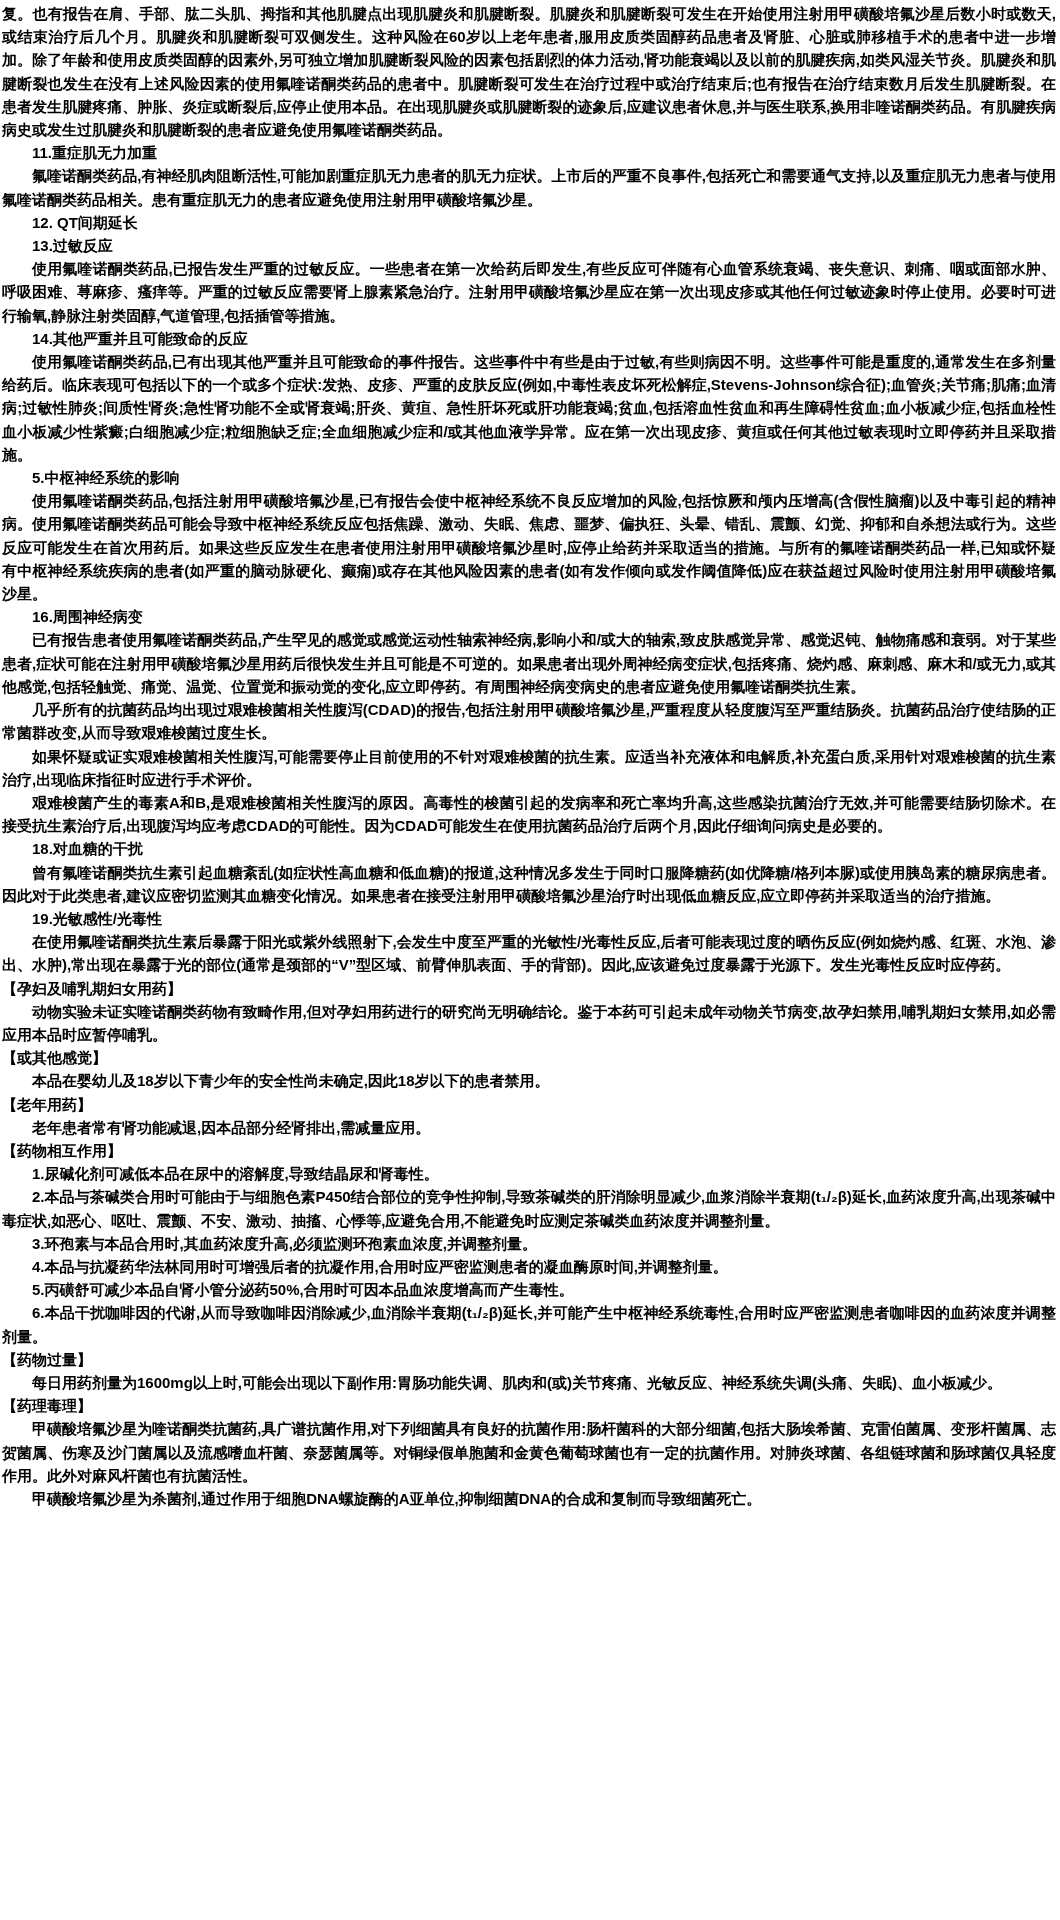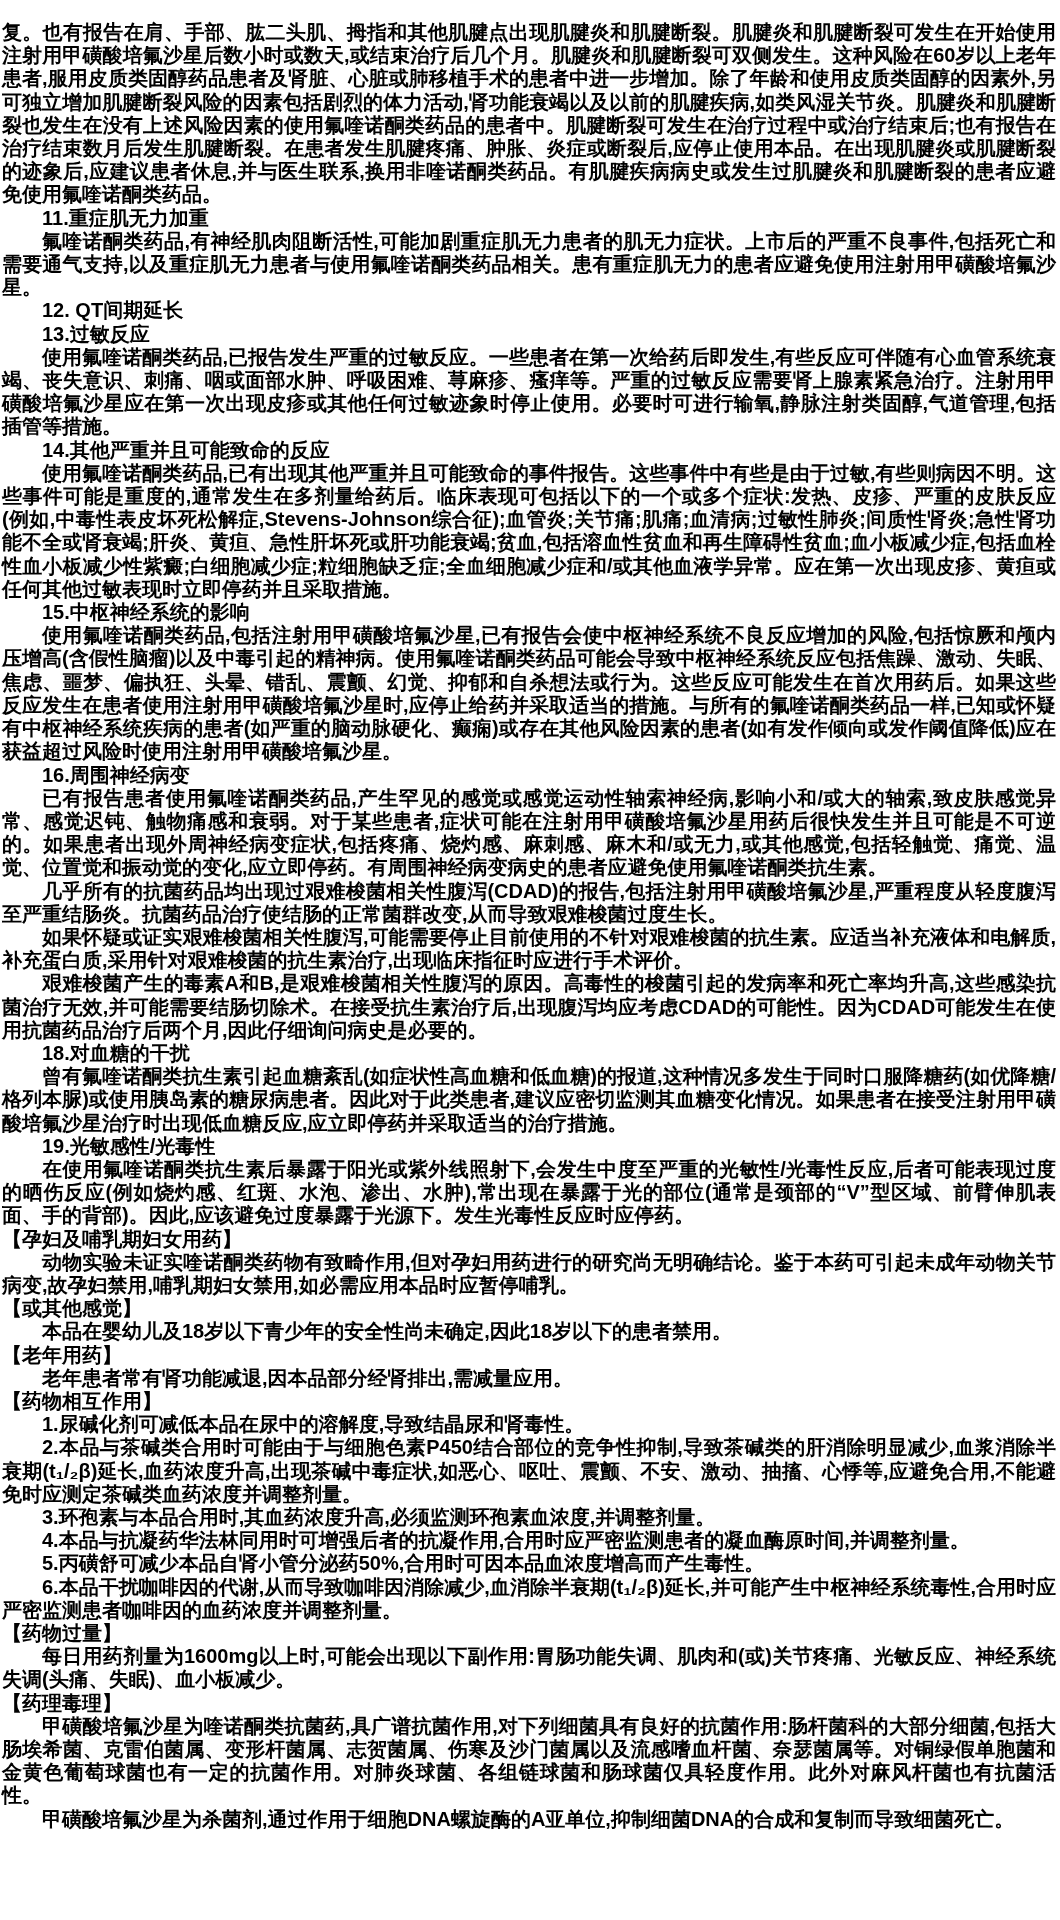--- a/index.html
+++ b/index.html
@@ -13,42 +13,41 @@
     overflow: hidden;
     color: #000000;
     font-family: "Liberation Sans", sans-serif;
     font-weight: 600;
   }
   .page {
     box-sizing: border-box;
     width: 1060px;
     height: 1751px;
     padding: 2px 4px 0 2px;
-    font-size: 20px;
+    font-size: 15px;
     line-height: 23.2px;
     text-align: justify;
-    margin-top: 19px;
   }
   .blk { margin: 0; padding: 0; }
   .indent { text-indent: 2em; }
   .flush  { text-indent: 0; }
 </style>
 </head>
 <body>
 
 <div class="page">
   <p class="blk flush">复。也有报告在肩、手部、肱二头肌、拇指和其他肌腱点出现肌腱炎和肌腱断裂。肌腱炎和肌腱断裂可发生在开始使用注射用甲磺酸培氟沙星后数小时或数天,或结束治疗后几个月。肌腱炎和肌腱断裂可双侧发生。这种风险在60岁以上老年患者,服用皮质类固醇药品患者及肾脏、心脏或肺移植手术的患者中进一步增加。除了年龄和使用皮质类固醇的因素外,另可独立增加肌腱断裂风险的因素包括剧烈的体力活动,肾功能衰竭以及以前的肌腱疾病,如类风湿关节炎。肌腱炎和肌腱断裂也发生在没有上述风险因素的使用氟喹诺酮类药品的患者中。肌腱断裂可发生在治疗过程中或治疗结束后;也有报告在治疗结束数月后发生肌腱断裂。在患者发生肌腱疼痛、肿胀、炎症或断裂后,应停止使用本品。在出现肌腱炎或肌腱断裂的迹象后,应建议患者休息,并与医生联系,换用非喹诺酮类药品。有肌腱疾病病史或发生过肌腱炎和肌腱断裂的患者应避免使用氟喹诺酮类药品。</p>
   <p class="blk indent">11.重症肌无力加重</p>
   <p class="blk indent">氟喹诺酮类药品,有神经肌肉阻断活性,可能加剧重症肌无力患者的肌无力症状。上市后的严重不良事件,包括死亡和需要通气支持,以及重症肌无力患者与使用氟喹诺酮类药品相关。患有重症肌无力的患者应避免使用注射用甲磺酸培氟沙星。</p>
   <p class="blk indent">12. QT间期延长</p>
   <p class="blk indent">13.过敏反应</p>
   <p class="blk indent">使用氟喹诺酮类药品,已报告发生严重的过敏反应。一些患者在第一次给药后即发生,有些反应可伴随有心血管系统衰竭、丧失意识、刺痛、咽或面部水肿、呼吸困难、荨麻疹、瘙痒等。严重的过敏反应需要肾上腺素紧急治疗。注射用甲磺酸培氟沙星应在第一次出现皮疹或其他任何过敏迹象时停止使用。必要时可进行输氧,静脉注射类固醇,气道管理,包括插管等措施。</p>
   <p class="blk indent">14.其他严重并且可能致命的反应</p>
   <p class="blk indent">使用氟喹诺酮类药品,已有出现其他严重并且可能致命的事件报告。这些事件中有些是由于过敏,有些则病因不明。这些事件可能是重度的,通常发生在多剂量给药后。临床表现可包括以下的一个或多个症状:发热、皮疹、严重的皮肤反应(例如,中毒性表皮坏死松解症,Stevens-Johnson综合征);血管炎;关节痛;肌痛;血清病;过敏性肺炎;间质性肾炎;急性肾功能不全或肾衰竭;肝炎、黄疸、急性肝坏死或肝功能衰竭;贫血,包括溶血性贫血和再生障碍性贫血;血小板减少症,包括血栓性血小板减少性紫癜;白细胞减少症;粒细胞缺乏症;全血细胞减少症和/或其他血液学异常。应在第一次出现皮疹、黄疸或任何其他过敏表现时立即停药并且采取措施。</p>
-  <p class="blk indent">15.中枢神经系统的影响</p>
+  <p class="blk indent">5.中枢神经系统的影响</p>
   <p class="blk indent">使用氟喹诺酮类药品,包括注射用甲磺酸培氟沙星,已有报告会使中枢神经系统不良反应增加的风险,包括惊厥和颅内压增高(含假性脑瘤)以及中毒引起的精神病。使用氟喹诺酮类药品可能会导致中枢神经系统反应包括焦躁、激动、失眠、焦虑、噩梦、偏执狂、头晕、错乱、震颤、幻觉、抑郁和自杀想法或行为。这些反应可能发生在首次用药后。如果这些反应发生在患者使用注射用甲磺酸培氟沙星时,应停止给药并采取适当的措施。与所有的氟喹诺酮类药品一样,已知或怀疑有中枢神经系统疾病的患者(如严重的脑动脉硬化、癫痫)或存在其他风险因素的患者(如有发作倾向或发作阈值降低)应在获益超过风险时使用注射用甲磺酸培氟沙星。</p>
   <p class="blk indent">16.周围神经病变</p>
   <p class="blk indent">已有报告患者使用氟喹诺酮类药品,产生罕见的感觉或感觉运动性轴索神经病,影响小和/或大的轴索,致皮肤感觉异常、感觉迟钝、触物痛感和衰弱。对于某些患者,症状可能在注射用甲磺酸培氟沙星用药后很快发生并且可能是不可逆的。如果患者出现外周神经病变症状,包括疼痛、烧灼感、麻刺感、麻木和/或无力,或其他感觉,包括轻触觉、痛觉、温觉、位置觉和振动觉的变化,应立即停药。有周围神经病变病史的患者应避免使用氟喹诺酮类抗生素。</p>
   <p class="blk indent">几乎所有的抗菌药品均出现过艰难梭菌相关性腹泻(CDAD)的报告,包括注射用甲磺酸培氟沙星,严重程度从轻度腹泻至严重结肠炎。抗菌药品治疗使结肠的正常菌群改变,从而导致艰难梭菌过度生长。</p>
   <p class="blk indent">如果怀疑或证实艰难梭菌相关性腹泻,可能需要停止目前使用的不针对艰难梭菌的抗生素。应适当补充液体和电解质,补充蛋白质,采用针对艰难梭菌的抗生素治疗,出现临床指征时应进行手术评价。</p>
   <p class="blk indent">艰难梭菌产生的毒素A和B,是艰难梭菌相关性腹泻的原因。高毒性的梭菌引起的发病率和死亡率均升高,这些感染抗菌治疗无效,并可能需要结肠切除术。在接受抗生素治疗后,出现腹泻均应考虑CDAD的可能性。因为CDAD可能发生在使用抗菌药品治疗后两个月,因此仔细询问病史是必要的。</p>
   <p class="blk indent">18.对血糖的干扰</p>
   <p class="blk indent">曾有氟喹诺酮类抗生素引起血糖紊乱(如症状性高血糖和低血糖)的报道,这种情况多发生于同时口服降糖药(如优降糖/格列本脲)或使用胰岛素的糖尿病患者。因此对于此类患者,建议应密切监测其血糖变化情况。如果患者在接受注射用甲磺酸培氟沙星治疗时出现低血糖反应,应立即停药并采取适当的治疗措施。</p>
   <p class="blk indent">19.光敏感性/光毒性</p>
   <p class="blk indent">在使用氟喹诺酮类抗生素后暴露于阳光或紫外线照射下,会发生中度至严重的光敏性/光毒性反应,后者可能表现过度的晒伤反应(例如烧灼感、红斑、水泡、渗出、水肿),常出现在暴露于光的部位(通常是颈部的“V”型区域、前臂伸肌表面、手的背部)。因此,应该避免过度暴露于光源下。发生光毒性反应时应停药。</p>

